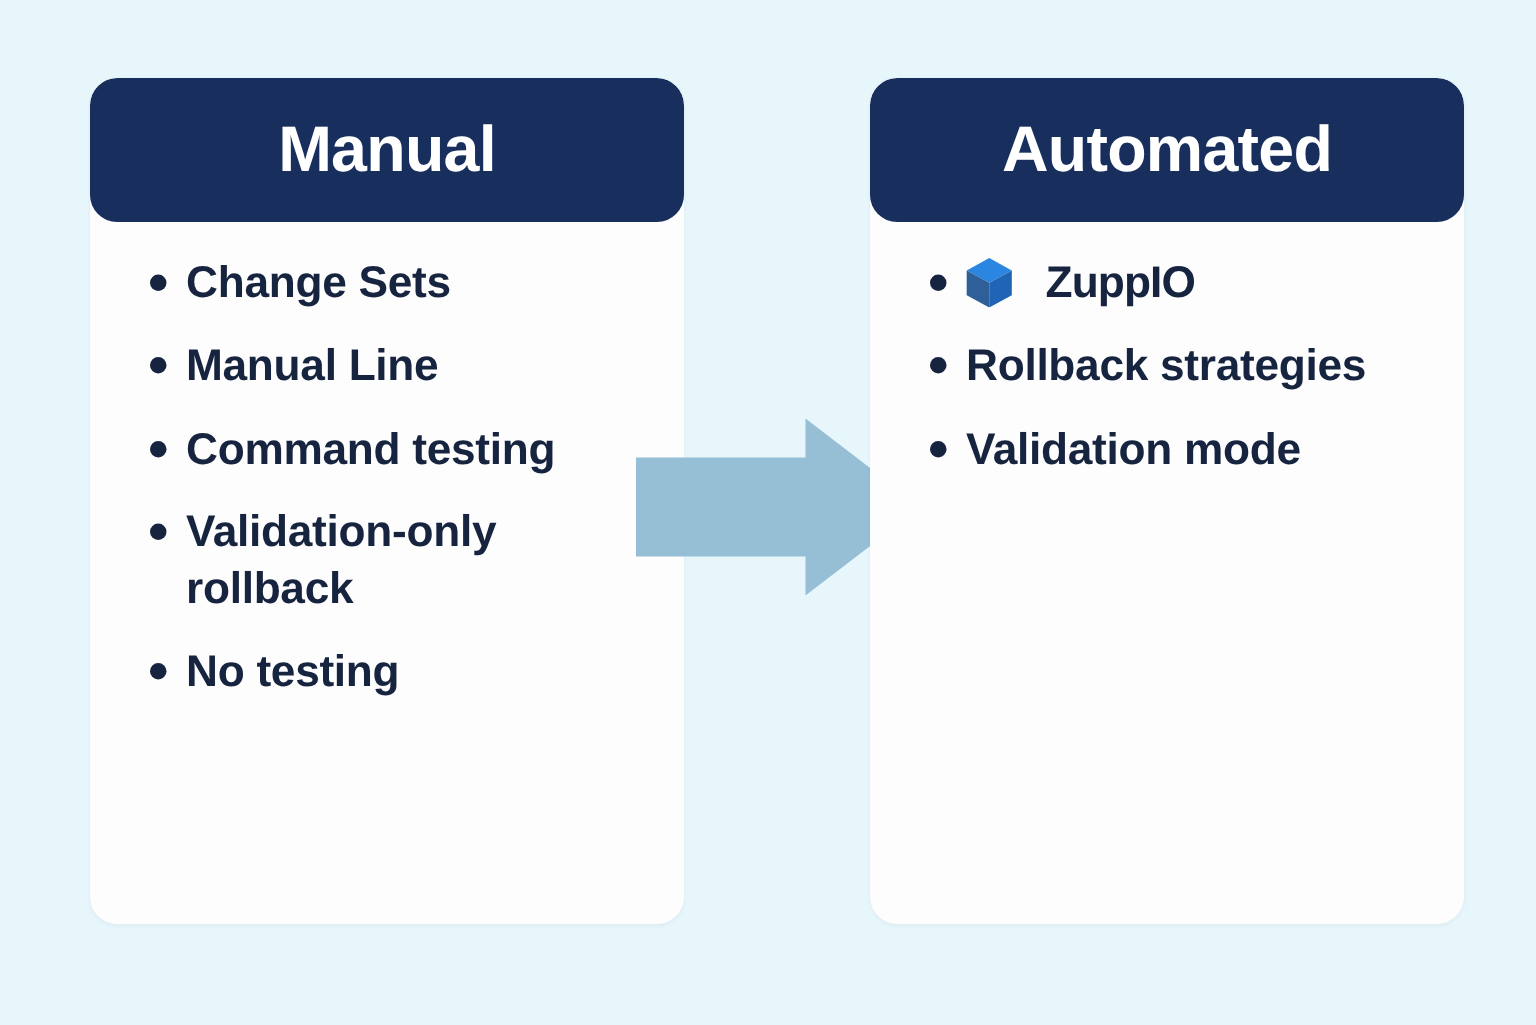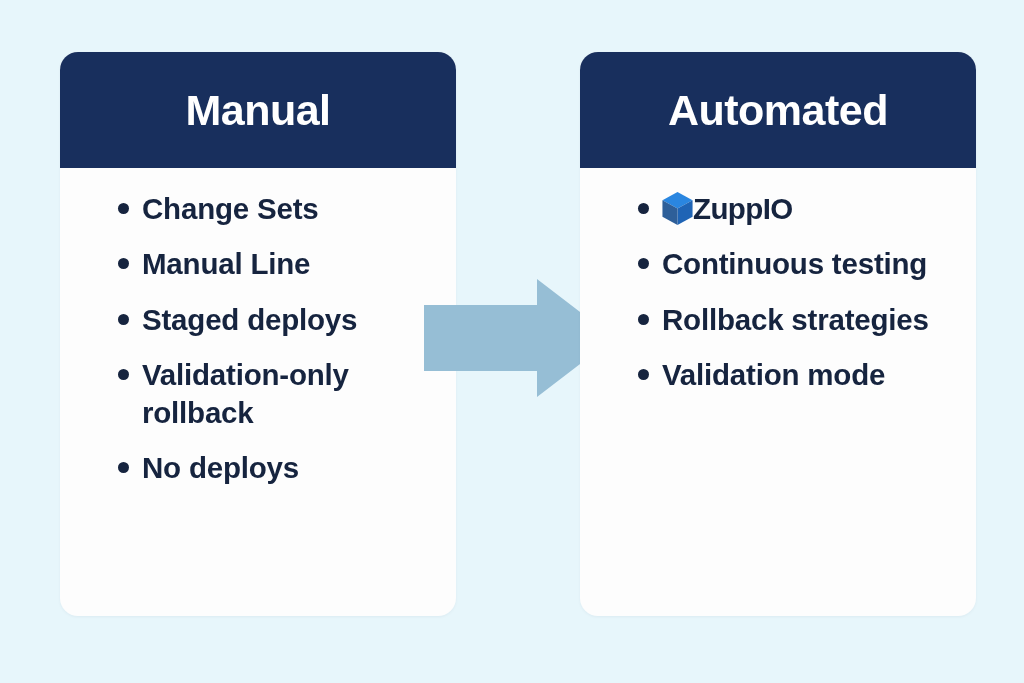--- a/index.html
+++ b/index.html
@@ -26,36 +26,37 @@
     height: 564px;
     background: #fdfdfd;
     border-radius: 18px;
     overflow: hidden;
     box-shadow: 0 1px 3px rgba(20,40,70,0.05);
   }
   .card-left  { left: 60px;  width: 396px; }
   .card-right { left: 580px; width: 396px; }
 
   .card-header {
-    height: 116px;
+    height: 96px;
     background: #182f5d;
     display: flex;
     align-items: center;
     justify-content: center;
+    border-radius: 18px;
   }
   .card-title {
     color: #ffffff;
     font-size: 43px;
     font-weight: bold;
     letter-spacing: -0.5px;
     line-height: 1;
   }
 
   .card-body {
-    padding: 22px 18px 0 36px;
+    padding: 22px 18px 0 18px;
   }
 
   ul.feature-list {
     list-style: none;
     margin: 0;
     padding: 0;
   }
   ul.feature-list li {
     position: relative;
     padding-left: 46px;
@@ -73,21 +74,21 @@
     width: 11px;
     height: 11px;
     border-radius: 50%;
     background: #16243f;
   }
 
   
   .logo-row {
     display: flex;
     align-items: center;
-    gap: 0;
+    gap: 22px;
   }
   .cube-icon {
     display: block;
     width: 31px;
     height: 33px;
     flex: 0 0 auto;
   }
   .logo-word {
     letter-spacing: -0.6px;
   }
@@ -115,29 +116,29 @@
         <li>
           <span class="bullet-dot"></span>
           <span>Change Sets</span>
         </li>
         <li>
           <span class="bullet-dot"></span>
           <span>Manual Line</span>
         </li>
         <li>
           <span class="bullet-dot"></span>
-          <span>Staged deploys</span>
+          <span>Command testing</span>
         </li>
         <li>
           <span class="bullet-dot"></span>
           <span>Validation-only rollback</span>
         </li>
         <li>
           <span class="bullet-dot"></span>
-          <span>No deploys</span>
+          <span>No testing</span>
         </li>
       </ul>
     </div>
   </div>
 
   <svg class="arrow" viewBox="0 0 190 118">
     <polygon points="0,26 113,26 113,0 190,59 113,118 113,92 0,92" fill="#96bed5"></polygon>
   </svg>
 
   <div class="card card-right">
@@ -152,24 +153,20 @@
             <svg class="cube-icon" viewBox="0 0 62 68">
               <polygon points="31,0 62,17 31,34 0,17" fill="#2a86e0"></polygon>
               <polygon points="31,34 62,17 62,51 31,68" fill="#1f64b5"></polygon>
               <polygon points="31,34 0,17 0,51 31,68" fill="#2e5f99"></polygon>
             </svg>
             <span class="logo-word">ZuppIO</span>
           </span>
         </li>
         <li>
           <span class="bullet-dot"></span>
-          <span>Continuous testing</span>
-        </li>
-        <li>
-          <span class="bullet-dot"></span>
           <span>Rollback strategies</span>
         </li>
         <li>
           <span class="bullet-dot"></span>
           <span>Validation mode</span>
         </li>
       </ul>
     </div>
   </div>
 

